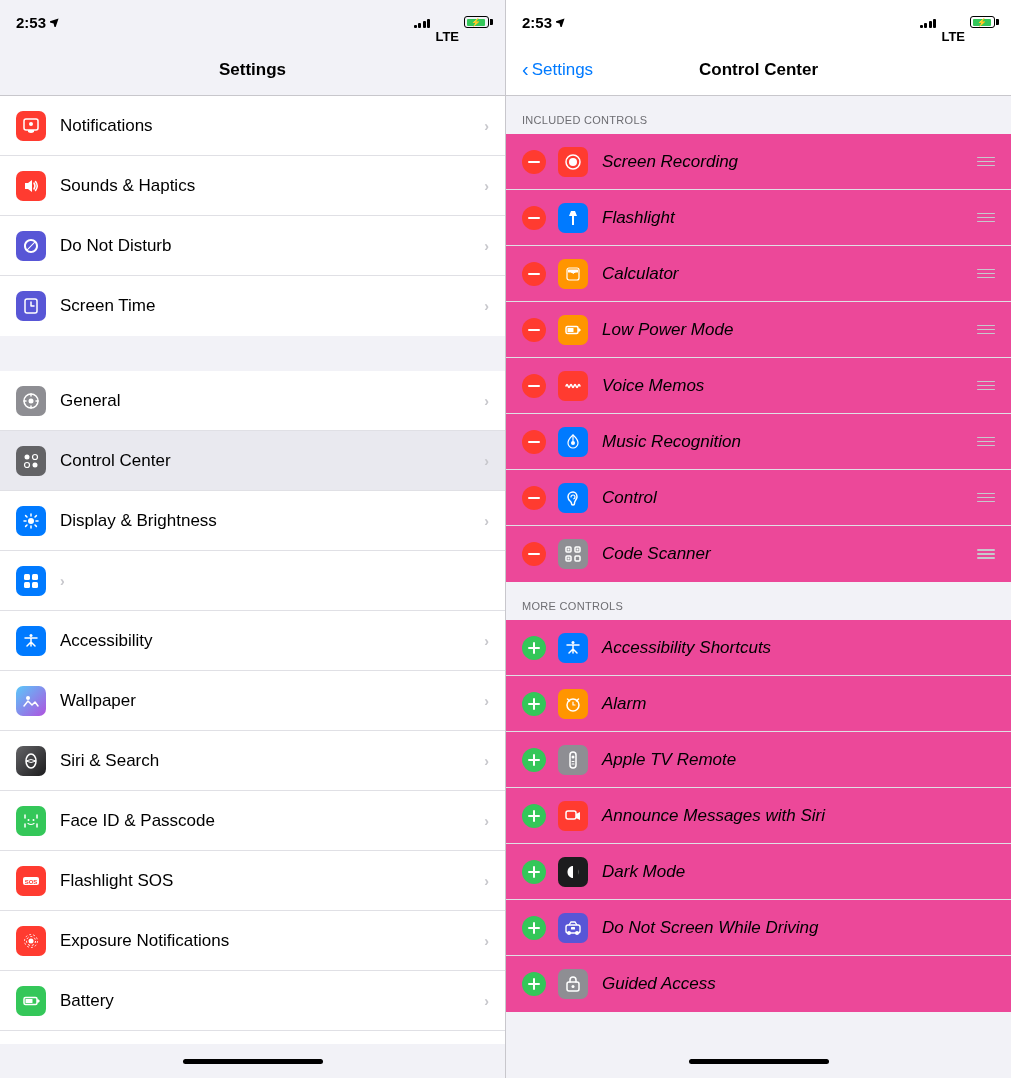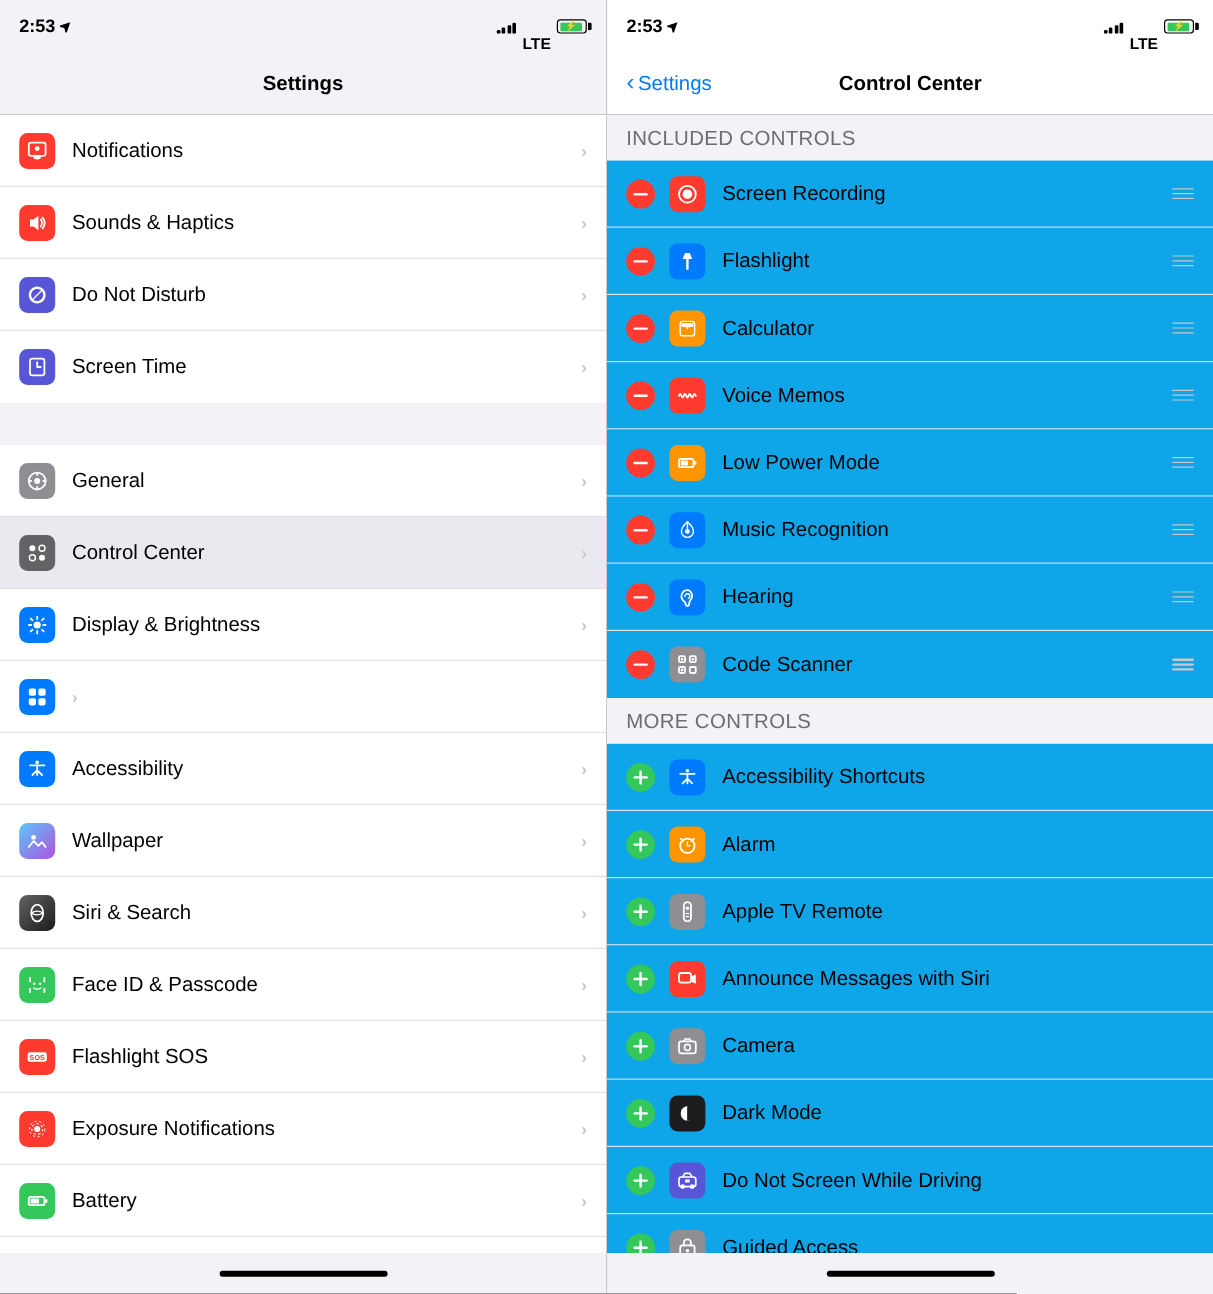--- a/index.html
+++ b/index.html
@@ -236,34 +236,35 @@
     .right-content::-webkit-scrollbar { display: none; }
 
     .section-header {
       height: 38px;
       background: #f2f2f7;
       display: flex;
       align-items: flex-end;
       padding: 0 16px 8px;
     }
     .section-header-text {
-      font-size: 17px;
+      font-size: 11px;
       font-weight: 400;
       color: #6d6d72;
       letter-spacing: 0.3px;
       text-transform: uppercase;
     }
 
     .control-item {
-      background: #0ea5e9;
+      background: #ec4899;
       height: 56px;
       display: flex;
       align-items: center;
       padding: 0 16px;
       border-bottom: 0.5px solid #e0e0e5;
+      font-style: italic;
     }
     .control-item:last-child {
       border-bottom: none;
     }
 
     .minus-btn {
       width: 24px;
       height: 24px;
       border-radius: 50%;
       background: #ff3b30;
@@ -676,52 +677,52 @@
         <span class="control-label">Calculator</span>
         <div class="drag-handle">
           <div class="drag-line"></div>
           <div class="drag-line"></div>
           <div class="drag-line"></div>
         </div>
       </div>
 
       <div class="control-item">
         <div class="minus-btn"></div>
-        <div class="control-icon" style="background:#ff3b30">
-          <svg width="18" height="18" viewBox="0 0 18 18">
-            <path d="M2 9 Q3 6 4 9 Q5 12 6 9 Q7 6 8 9 Q9 12 10 9 Q11 6 12 9 Q13 12 14 9 Q15 6 16 9" stroke="white" stroke-width="1.5" fill="none" stroke-linecap="round"></path>
-          </svg>
-        </div>
-        <span class="control-label">Voice Memos</span>
-        <div class="drag-handle">
-          <div class="drag-line"></div>
-          <div class="drag-line"></div>
-          <div class="drag-line"></div>
-        </div>
-      </div>
-
-      <div class="control-item">
-        <div class="minus-btn"></div>
         <div class="control-icon" style="background:#ff9500">
           <svg width="18" height="18" viewBox="0 0 18 18">
             <rect x="2" y="5.5" width="12" height="7" rx="1.5" fill="none" stroke="white" stroke-width="1.5"></rect>
             <path d="M14 8 L16 8 L16 10 L14 10" stroke="white" stroke-width="1" fill="white"></path>
             <rect x="3.5" y="7" width="6" height="4" rx="0.5" fill="white"></rect>
           </svg>
         </div>
         <span class="control-label">Low Power Mode</span>
         <div class="drag-handle">
           <div class="drag-line"></div>
           <div class="drag-line"></div>
           <div class="drag-line"></div>
         </div>
       </div>
 
       <div class="control-item">
         <div class="minus-btn"></div>
+        <div class="control-icon" style="background:#ff3b30">
+          <svg width="18" height="18" viewBox="0 0 18 18">
+            <path d="M2 9 Q3 6 4 9 Q5 12 6 9 Q7 6 8 9 Q9 12 10 9 Q11 6 12 9 Q13 12 14 9 Q15 6 16 9" stroke="white" stroke-width="1.5" fill="none" stroke-linecap="round"></path>
+          </svg>
+        </div>
+        <span class="control-label">Voice Memos</span>
+        <div class="drag-handle">
+          <div class="drag-line"></div>
+          <div class="drag-line"></div>
+          <div class="drag-line"></div>
+        </div>
+      </div>
+
+      <div class="control-item">
+        <div class="minus-btn"></div>
         <div class="control-icon" style="background:#007aff">
           <svg width="18" height="18" viewBox="0 0 18 18">
             <path d="M9 2 C7.5 3.5 4 6 4 10 C4 13 6.5 15 9 15 C11.5 15 14 13 14 10 C14 6 10.5 3.5 9 2 Z" fill="none" stroke="white" stroke-width="1.2"></path>
             <circle cx="9" cy="10" r="2" fill="white"></circle>
             <path d="M9 2 L9 8" stroke="white" stroke-width="1.2" stroke-linecap="round"></path>
           </svg>
         </div>
         <span class="control-label">Music Recognition</span>
         <div class="drag-handle">
           <div class="drag-line"></div>
@@ -731,21 +732,21 @@
       </div>
 
       <div class="control-item">
         <div class="minus-btn"></div>
         <div class="control-icon" style="background:#007aff">
           <svg width="18" height="18" viewBox="0 0 18 18">
             <path d="M9 3 C6.2 3 4 5.2 4 8 C4 10 5.2 11.5 6.5 12.5 C7 13 7.5 13.5 7.5 14.5 C7.5 15.3 8.2 16 9 16 C9.8 16 10.5 15.3 10.5 14.5 L10.5 14 C10.5 12.5 11.5 11.5 12 10.5 C12.5 9.7 13 8.9 13 8 C13 5.2 11.2 3 9 3 Z" fill="none" stroke="white" stroke-width="1.5"></path>
             <path d="M7 8 C7 6.9 7.9 6 9 6 C10.1 6 11 6.9 11 8 C11 8.8 10.5 9.5 9.8 9.8" stroke="white" stroke-width="1.2" fill="none" stroke-linecap="round"></path>
           </svg>
         </div>
-        <span class="control-label">Hearing</span>
+        <span class="control-label">Control</span>
         <div class="drag-handle">
           <div class="drag-line"></div>
           <div class="drag-line"></div>
           <div class="drag-line"></div>
         </div>
       </div>
 
       <div class="control-item" style="border-bottom:none">
         <div class="minus-btn"></div>
         <div class="control-icon" style="background:#8e8e93">
@@ -823,33 +824,20 @@
         </div>
         <div class="control-icon" style="background:#ff3b30">
           <svg width="18" height="18" viewBox="0 0 18 18">
             <rect x="2" y="4" width="10" height="8" rx="2" fill="none" stroke="white" stroke-width="1.5"></rect>
             <path d="M12 7 L16 5 L16 13 L12 11 Z" fill="white"></path>
           </svg>
         </div>
         <span class="control-label">Announce Messages with Siri</span>
       </div>
 
-      <div class="control-item">
-        <div class="plus-btn">
-          <div class="plus-btn-inner"></div>
-        </div>
-        <div class="control-icon" style="background:#8e8e93">
-          <svg width="18" height="18" viewBox="0 0 18 18">
-            <rect x="2" y="5" width="14" height="10" rx="2" fill="none" stroke="white" stroke-width="1.5"></rect>
-            <circle cx="9" cy="10" r="2.5" fill="none" stroke="white" stroke-width="1.3"></circle>
-            <path d="M6 5 L7 3 L11 3 L12 5" stroke="white" stroke-width="1.3" fill="none" stroke-linecap="round"></path>
-          </svg>
-        </div>
-        <span class="control-label">Camera</span>
-      </div>
 
       <div class="control-item">
         <div class="plus-btn">
           <div class="plus-btn-inner"></div>
         </div>
         <div class="control-icon" style="background:#1c1c1e">
           <svg width="18" height="18" viewBox="0 0 18 18">
             <path d="M9 3 C6 3 3.5 5.5 3.5 9 C3.5 12.5 6 15 9 15 C12 15 14.5 12.5 14.5 9 C14.5 5.5 12 3 9 3 Z" fill="white"></path>
             <rect x="9" y="3" width="5.5" height="12" rx="0" fill="#1c1c1e"></rect>
             <path d="M9 3 C11 4 12.5 6 12.5 9 C12.5 12 11 14 9 15" fill="#1c1c1e"></path>

